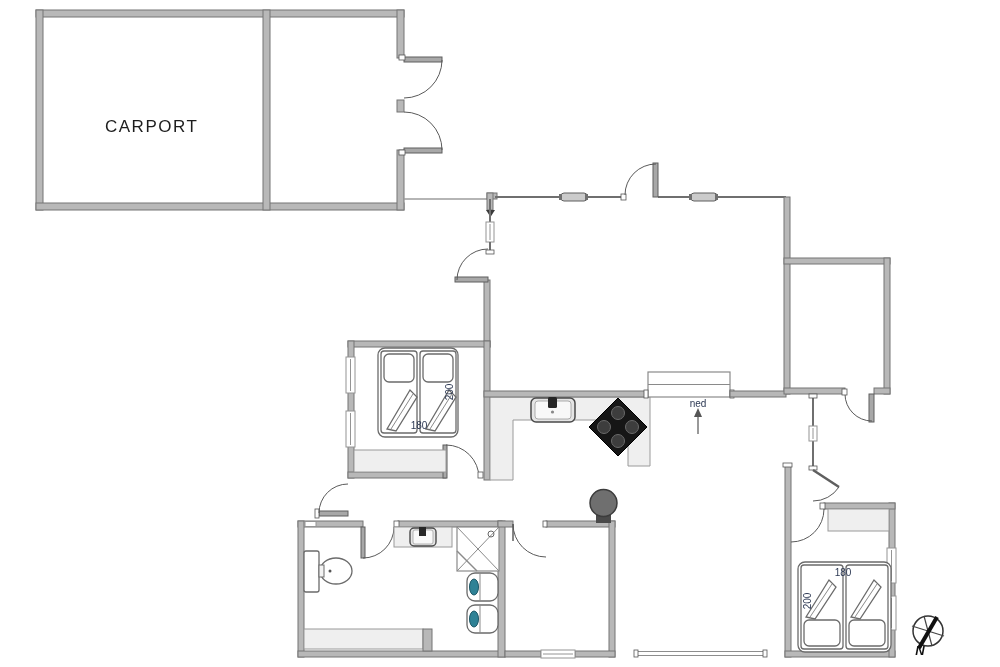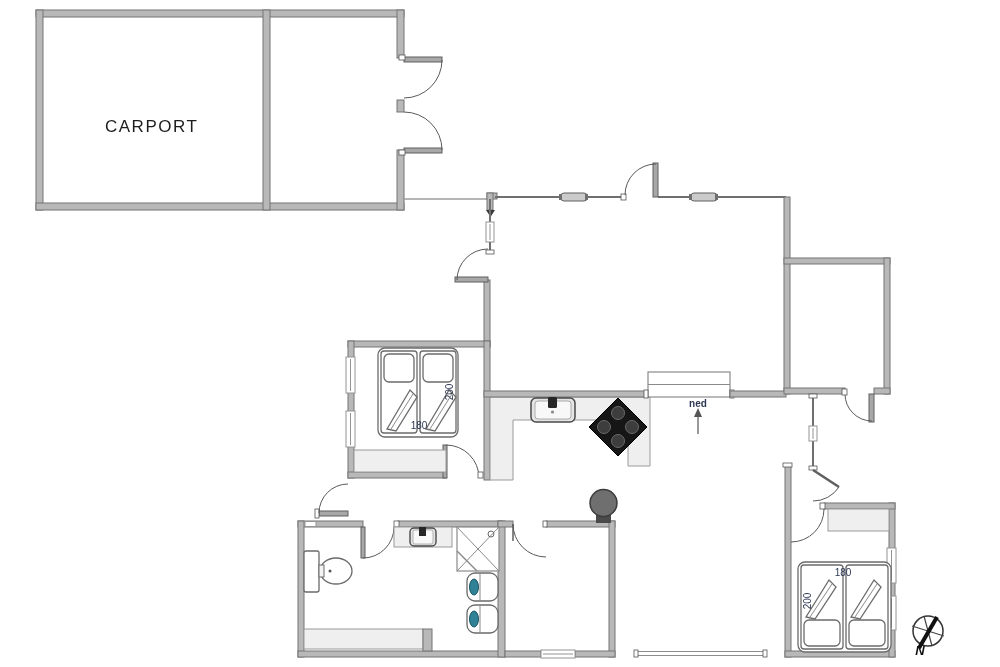--- a/index.html
+++ b/index.html
@@ -17,21 +17,21 @@
   .fxl  {stroke:#8a8a8a;stroke-width:1;fill:none;}
   .cap  {fill:#fdfdfd;stroke:#555555;stroke-width:0.8;}        
   .wincap{fill:#cbcbcb;stroke:#5f5f5f;stroke-width:1;}         
   .tick {fill:#6f6f6f;}
   .winw {fill:#ffffff;stroke:#949494;stroke-width:1;}          
   .winl {stroke:#949494;stroke-width:1;fill:none;}
   
   .lbl{position:absolute;color:#2c3853;font-size:10px;line-height:12px;text-align:center;
        white-space:nowrap;}
   .carport-lbl{left:105px;top:96px;width:90px;color:#1d1d1d;font-size:17px;letter-spacing:1.5px;margin-top:25px;}
-  .ned-lbl{left:682px;top:398px;width:32px;font-weight:bold;}
+  .ned-lbl{left:682px;top:398px;width:32px;}
   .b1w{left:402px;top:420px;width:34px;}
   .b1l{left:435px;top:386px;width:30px;transform:rotate(-90deg);}
   .b2w{left:826px;top:567px;width:34px;}
   .b2l{left:793px;top:595px;width:30px;transform:rotate(-90deg);}
   .north-lbl{left:906px;top:645px;width:28px;color:#111;font-size:13px;font-weight:bold;font-style:italic;}
 </style>
 </head>
 <body>
 
 <div id="plan">

